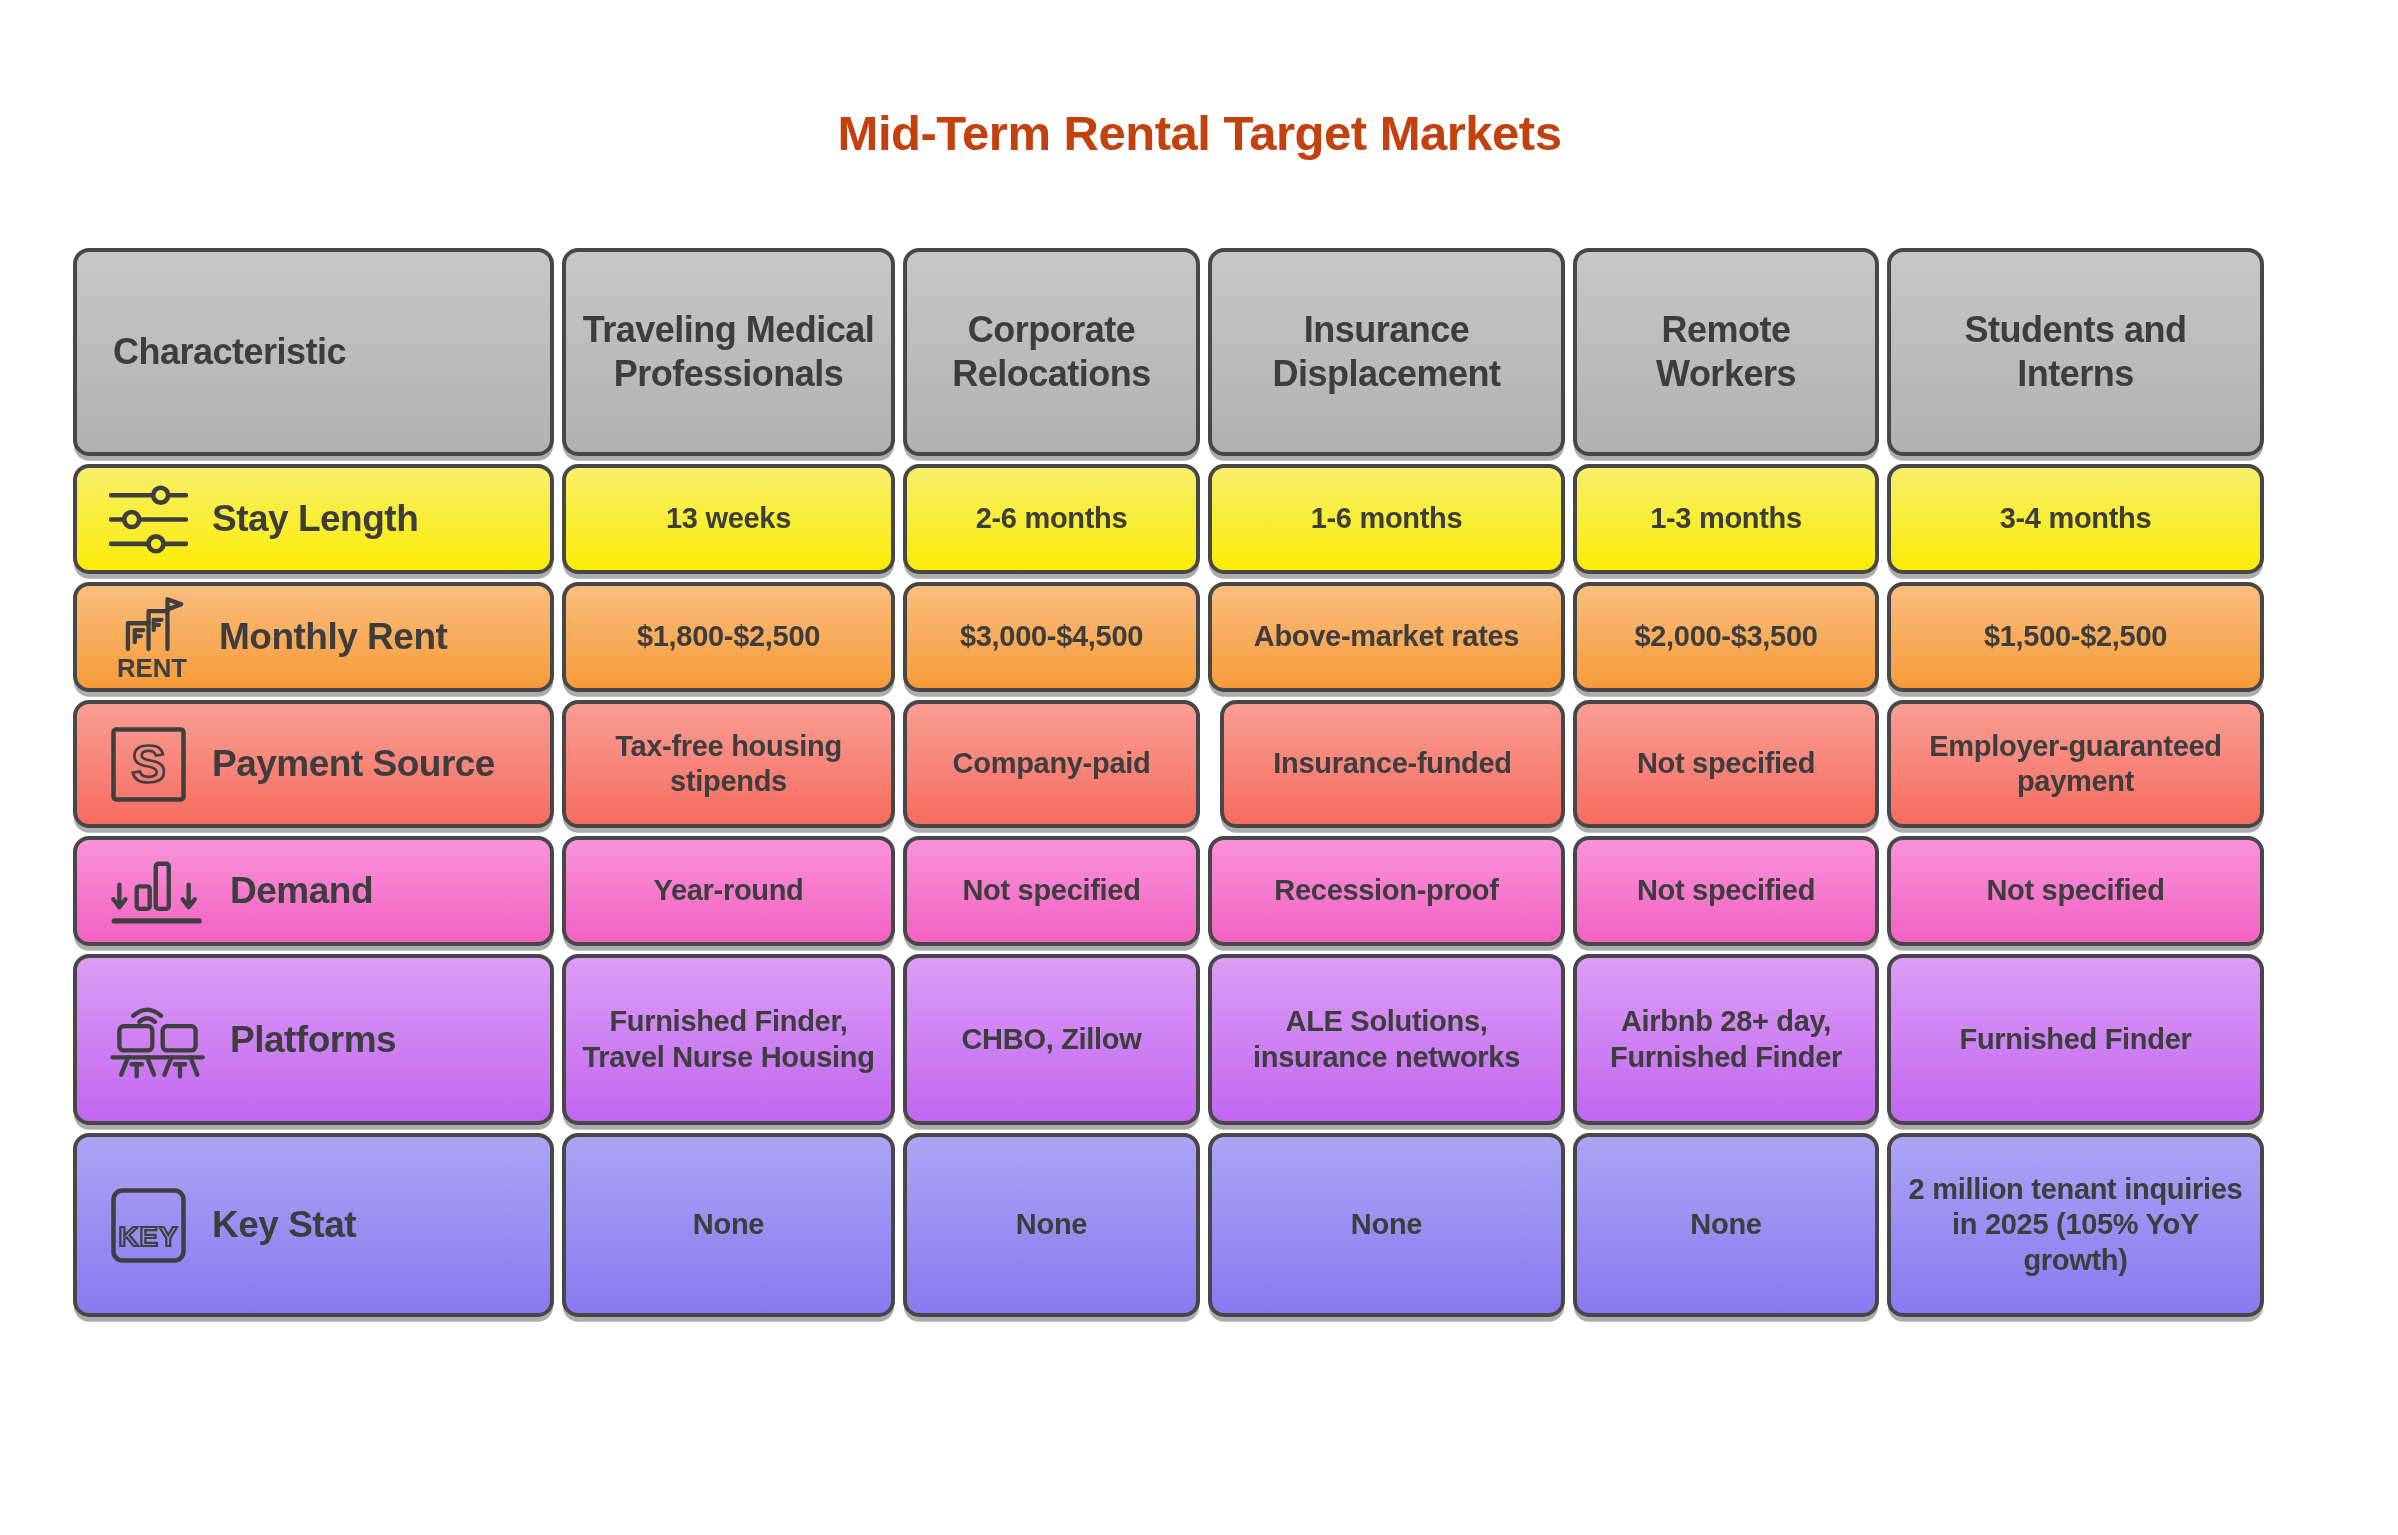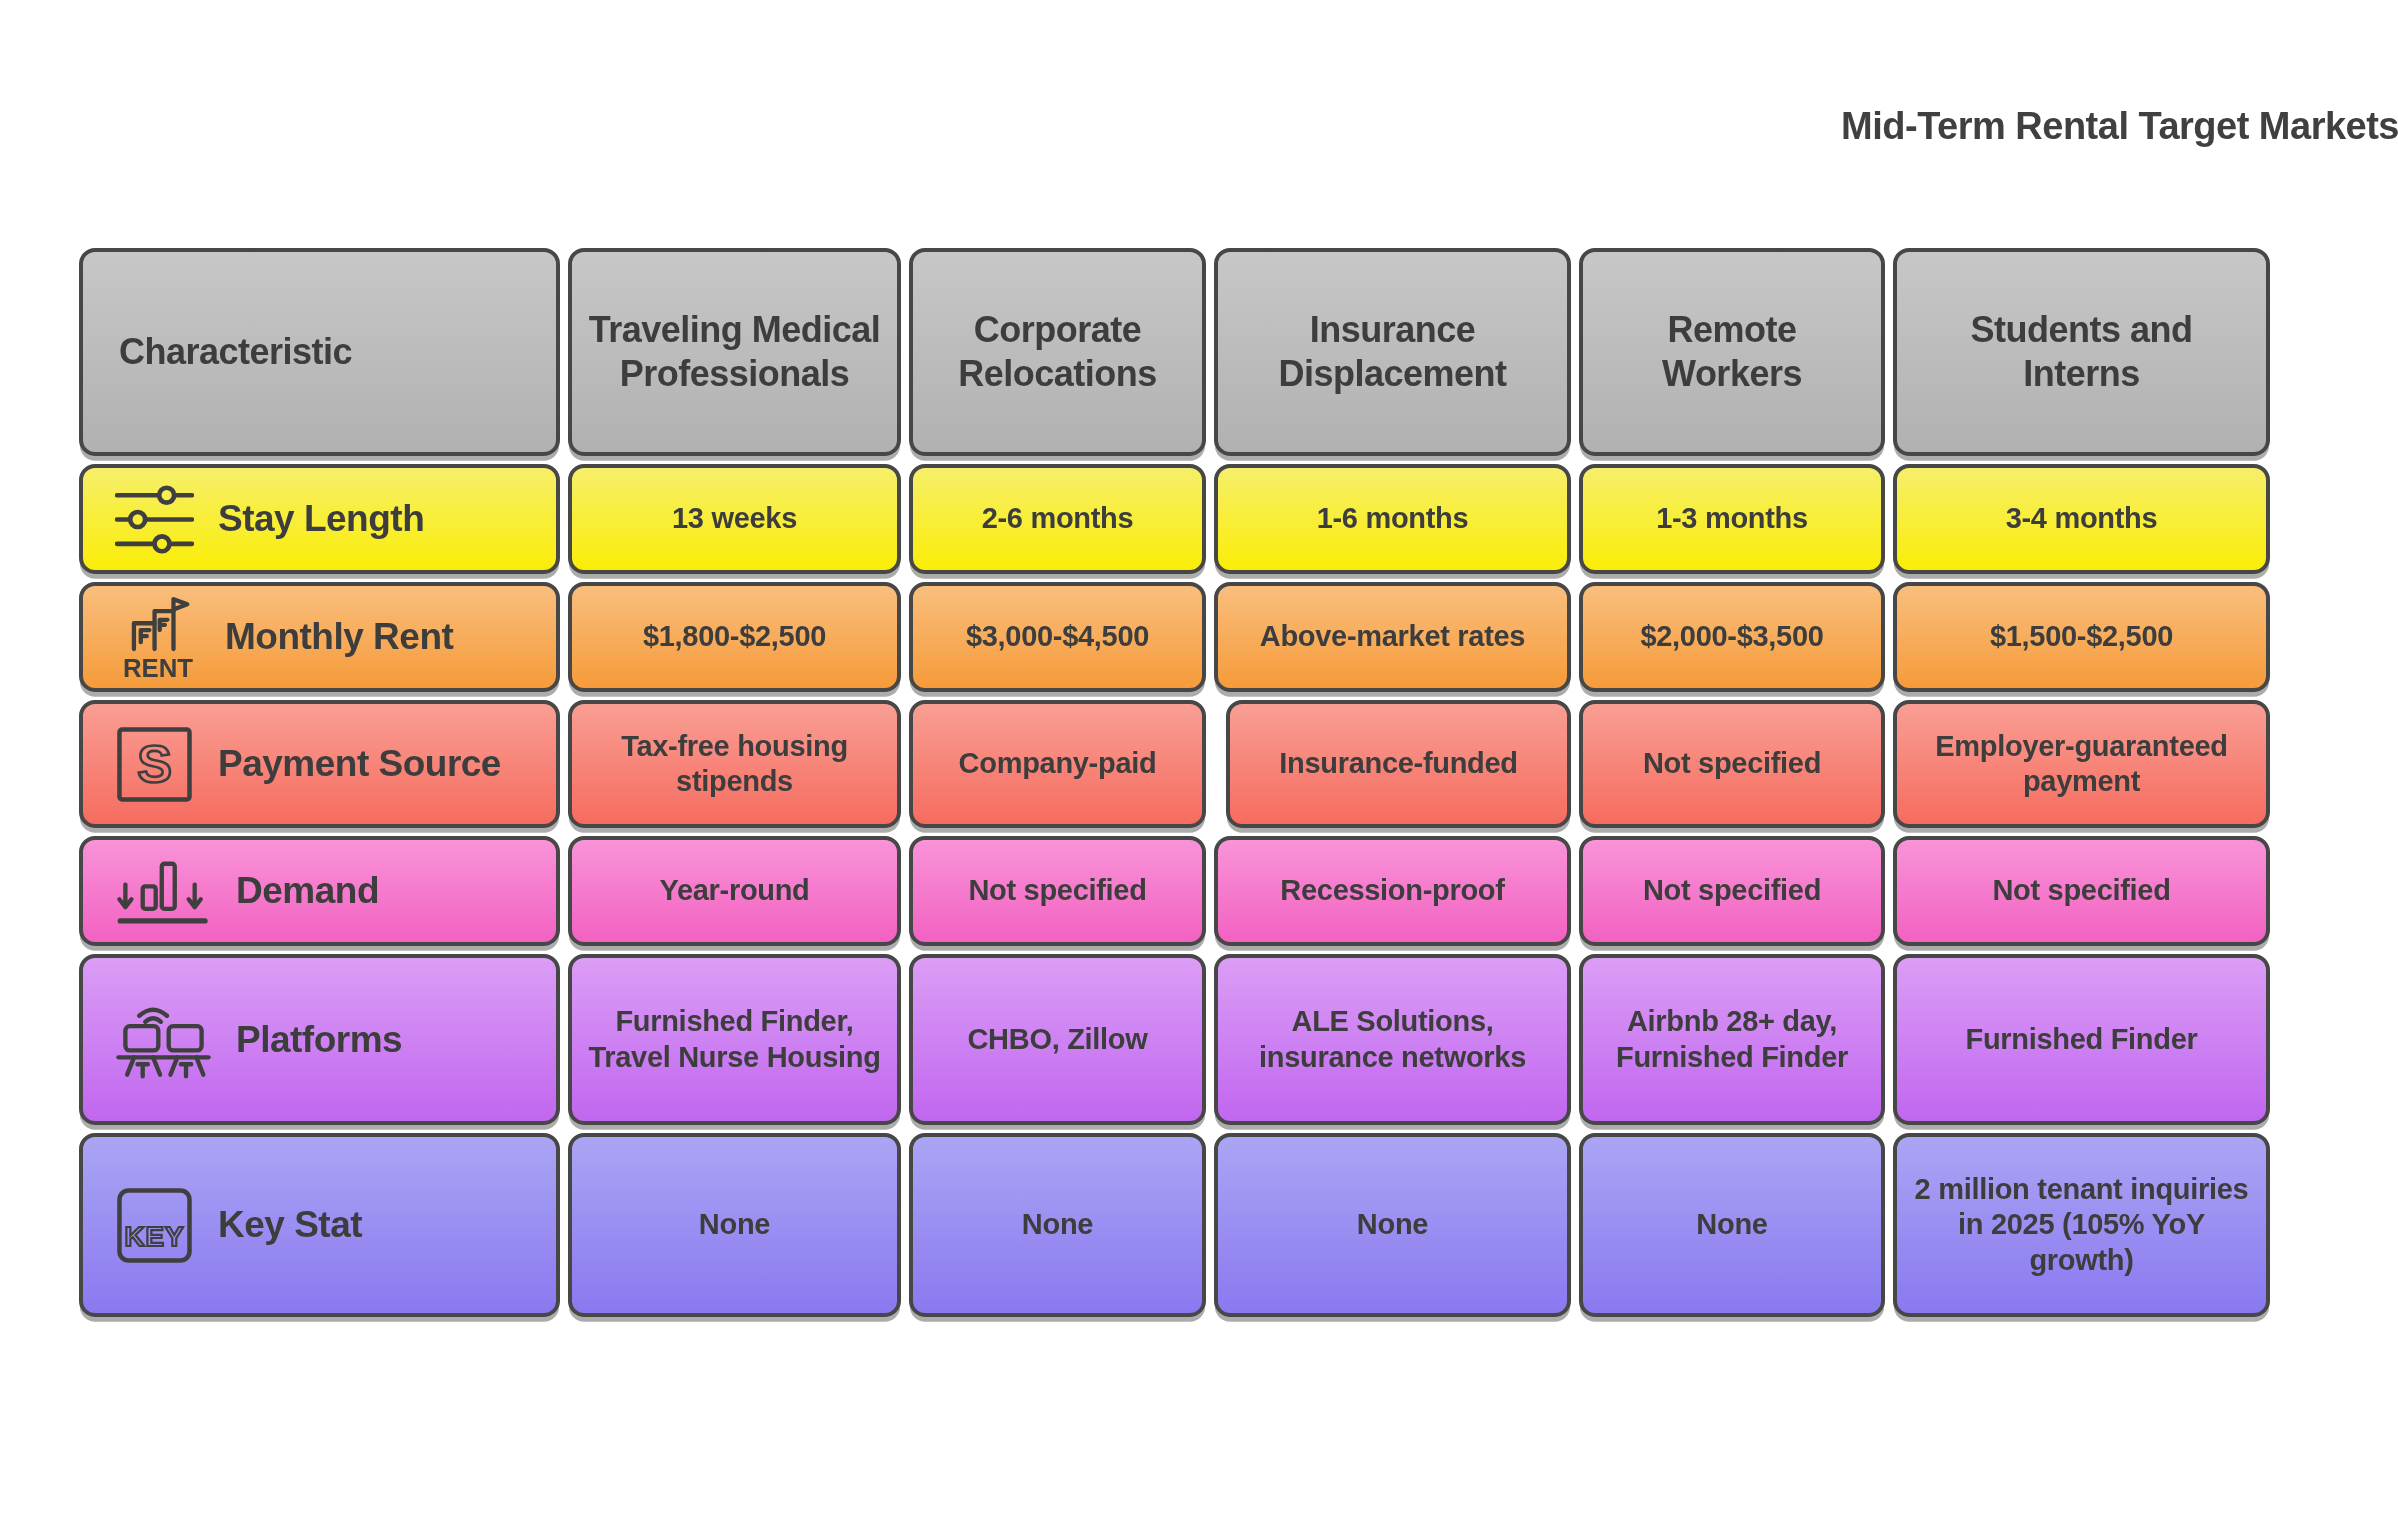--- a/index.html
+++ b/index.html
@@ -7,29 +7,29 @@
     position:relative;
     width:2399px;height:1536px;
     background:#ffffff;
     font-family:"Liberation Sans","DejaVu Sans",sans-serif;
     color:#3d3d3d;
     overflow:hidden;
   }
   .title{
     margin:0;
     padding-top:105px;
-    text-align:right;
-    font-size:38px;
+    text-align:center;
+    font-size:49px;
     font-weight:bold;
     letter-spacing:-0.5px;
-    color:#404040;
+    color:#c2410c;
   }
   .grid{
     position:absolute;
-    left:79px;top:248px;
+    left:73px;top:248px;
     display:grid;
     grid-template-columns:481px 333px 297px 357px 306px 377px;
     grid-template-rows:208px 110px 110px 128px 110px 171px 184px;
     column-gap:19.7px;
     row-gap:22.5px;
     gap:8px;
   }
   .cell{
     border:4.7px solid #474747;
     border-radius:16px;

